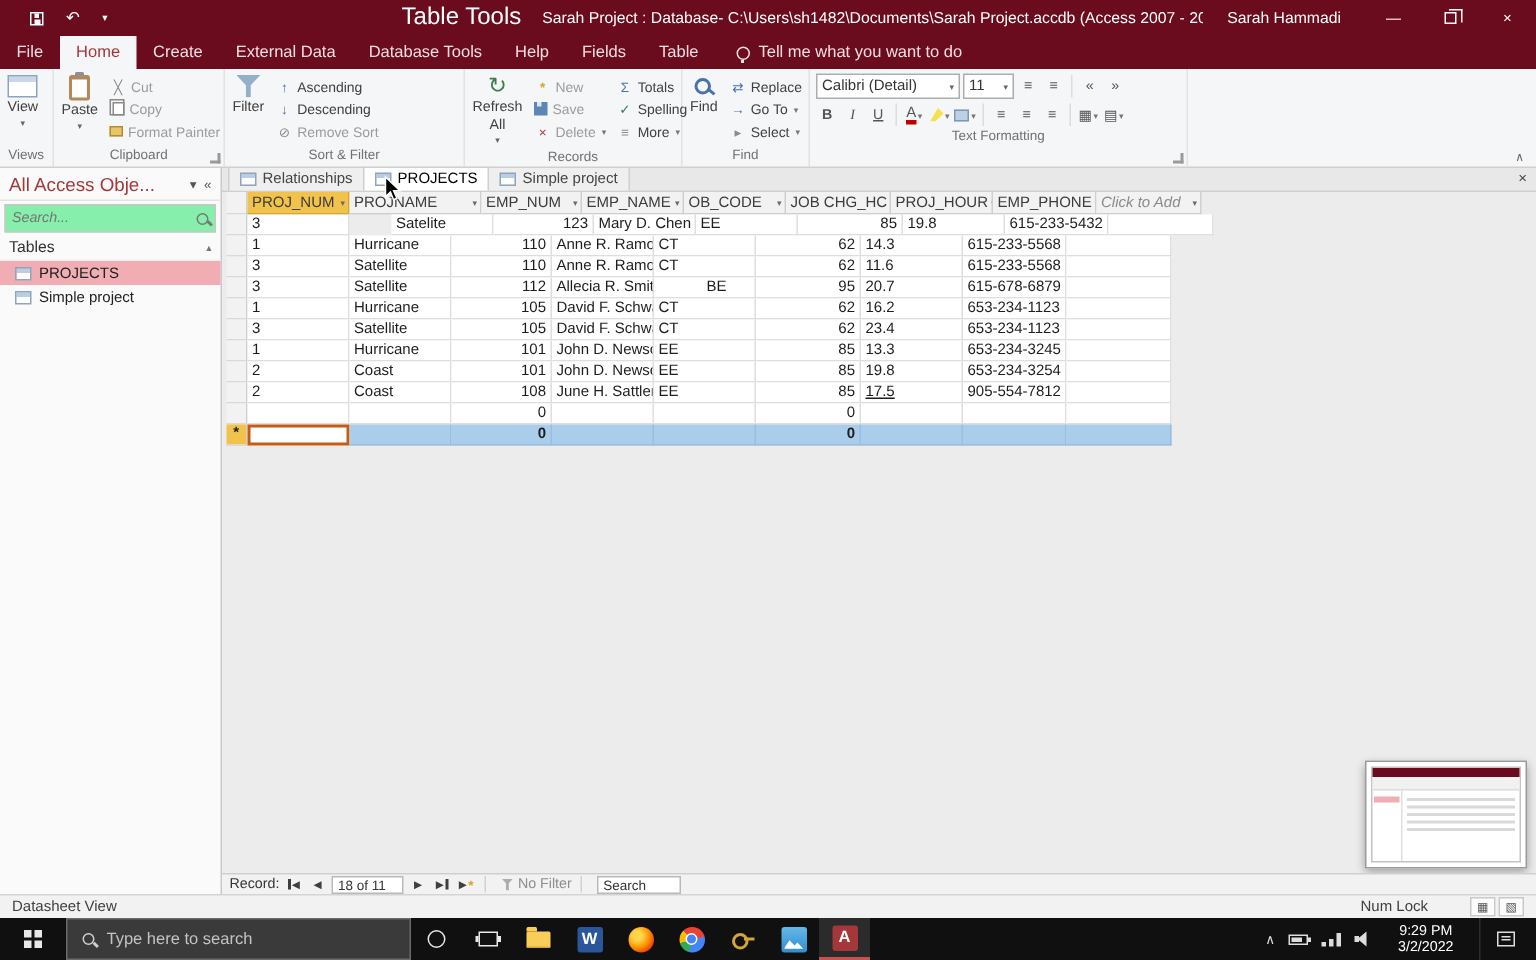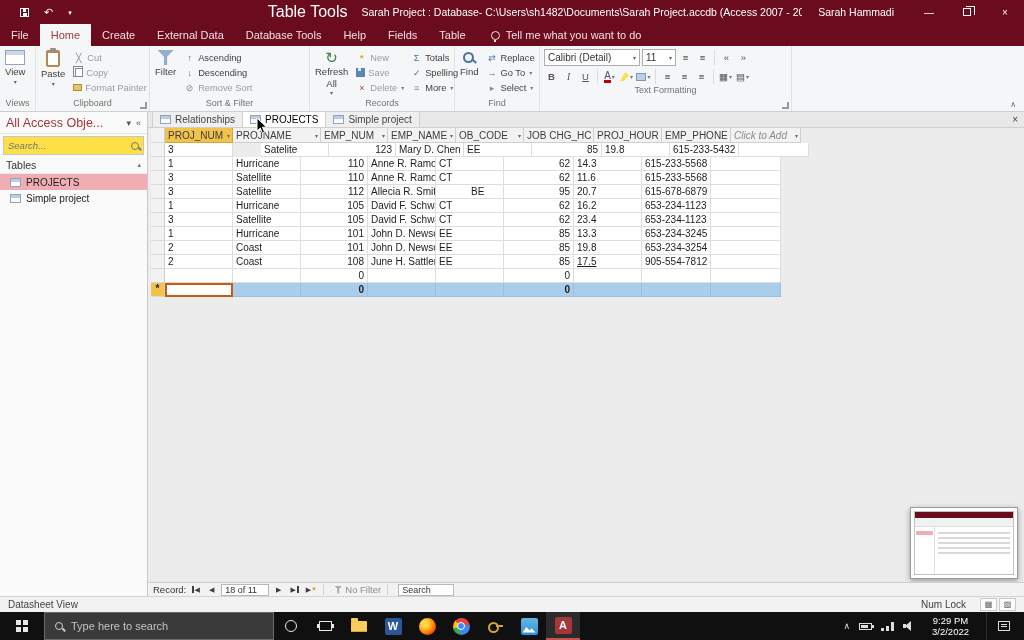--- a/index.html
+++ b/index.html
@@ -74,21 +74,21 @@
   .i-bucket { width:10px; height:8px; background:#bcd0e8; border:1px solid #7e99b8; }
   .sep { width:1px; height:15px; background:#dcdcdc; margin:0 2px; flex:none; }
   .ribbon-collapse { position:absolute; right:8px; bottom:2px; font-size:8px; color:#666; }
 
   
   .main { flex:1; display:flex; min-height:0; }
   .sidebar { width:148px; background:#fbfafa; border-right:1px solid #c9c9c9; flex:none; display:flex; flex-direction:column; }
   .sb-titlerow { height:22px; display:flex; align-items:center; padding:0 6px; gap:5px; border-bottom:1px solid #e3e3e3; flex:none; }
   .sb-title { font-size:12.5px; color:var(--accent-red,#a4373a); flex:1; white-space:nowrap; overflow:hidden; }
   .sb-ctrl { font-size:9px; color:#555; }
-  .sb-search { height:19px; margin:2px 3px; border:1px solid #c6c6c6; background:#fde047; display:flex; align-items:center; padding:0 4px; gap:4px; flex:none; }
+  .sb-search { height:19px; margin:2px 3px; border:1px solid #c6c6c6; background:#86efac; display:flex; align-items:center; padding:0 4px; gap:4px; flex:none; }
   .sb-search input { flex:1; border:none; outline:none; font-size:9.5px; font-style:italic; color:#555; background:transparent; min-width:0; font-family:inherit; }
   .i-mag { width:8px; height:8px; border:1.5px solid #777; border-radius:50%; position:relative; flex:none; }
   .i-mag::after { content:""; position:absolute; width:4px; height:1.5px; background:#777; right:-3.5px; bottom:-1px; transform:rotate(45deg); }
   .i-mag.dark { border-color:#cfcfcf; } .i-mag.dark::after { background:#cfcfcf; }
   .sb-group { height:17px; display:flex; align-items:center; justify-content:space-between; padding:0 6px; font-size:10.5px; color:#333; border-bottom:1px solid #ededed; flex:none; }
   .sb-gcol { font-size:7px; color:#777; }
   .sb-item { height:16px; display:flex; align-items:center; gap:5px; padding-left:10px; font-size:10px; color:#222; flex:none; }
   .sb-item.selected { background:var(--nav-item-selected,#f0aeb4); }
   .i-mtable { width:11px; height:9px; border:1px solid #8fa4bd; background:linear-gradient(#b9cde4 0 3px,#fdfdfd 3px); flex:none; }
 
@@ -131,21 +131,21 @@
   .pv-title { height:6px; background:var(--titlebar,#6a0b1e); flex:none; }
   .pv-ribbon { height:9px; background:#f1f1f1; border-bottom:1px solid #ddd; flex:none; }
   .pv-body { flex:1; display:flex; }
   .pv-side { width:20px; border-right:1px solid #e0e0e0; padding-top:3px; }
   .pv-selected { height:4px; background:var(--nav-item-selected,#f0aeb4); margin:1px; }
   .pv-main { flex:1; padding:2px 3px; }
   .pv-line { height:2px; background:#d9d9d9; margin:3px 0; }
 
   
   .statusbar { height:16px; background:#f2f2f2; border-top:1px solid #d4d4d4; display:flex; align-items:center; font-size:10px; color:#3f3f3f; padding:0 8px; flex:none; }
-  .sb-right { margin-left:auto; display:flex; align-items:center; gap:14px;text-align:center; }
+  .sb-right { margin-left:auto; display:flex; align-items:center; gap:28px;text-align:center; }
   .view-btns { display:flex; gap:2px; }
   .viewbtn { width:17px; height:13px; border:1px solid #c9c9c9; background:#fbfbfb; display:flex; align-items:center; justify-content:center; font-size:8px; color:#555; }
 
   
   .taskbar { height:28px; background:var(--taskbar,#101010); display:flex; align-items:center; flex:none; color:#fff; }
   .tb-start { width:44px; height:28px; display:flex; align-items:center; justify-content:center; }
   .i-win { width:12px; height:12px; background-image:linear-gradient(#e8e8e8,#e8e8e8),linear-gradient(#e8e8e8,#e8e8e8),linear-gradient(#e8e8e8,#e8e8e8),linear-gradient(#e8e8e8,#e8e8e8); background-size:5px 5px; background-position:0 0,7px 0,0 7px,7px 7px; background-repeat:no-repeat; }
   .tb-search { width:230px; height:28px; background:#3a3a3a; border:1px solid #6b6b6b; display:flex; align-items:center; gap:8px; padding:0 10px; flex:none; }
   .tb-search input { background:transparent; border:none; outline:none; color:#ccc; font-size:11px; width:100%; font-family:inherit; }
   .tb-search input::placeholder { color:#c3c3c3; opacity:1; }

